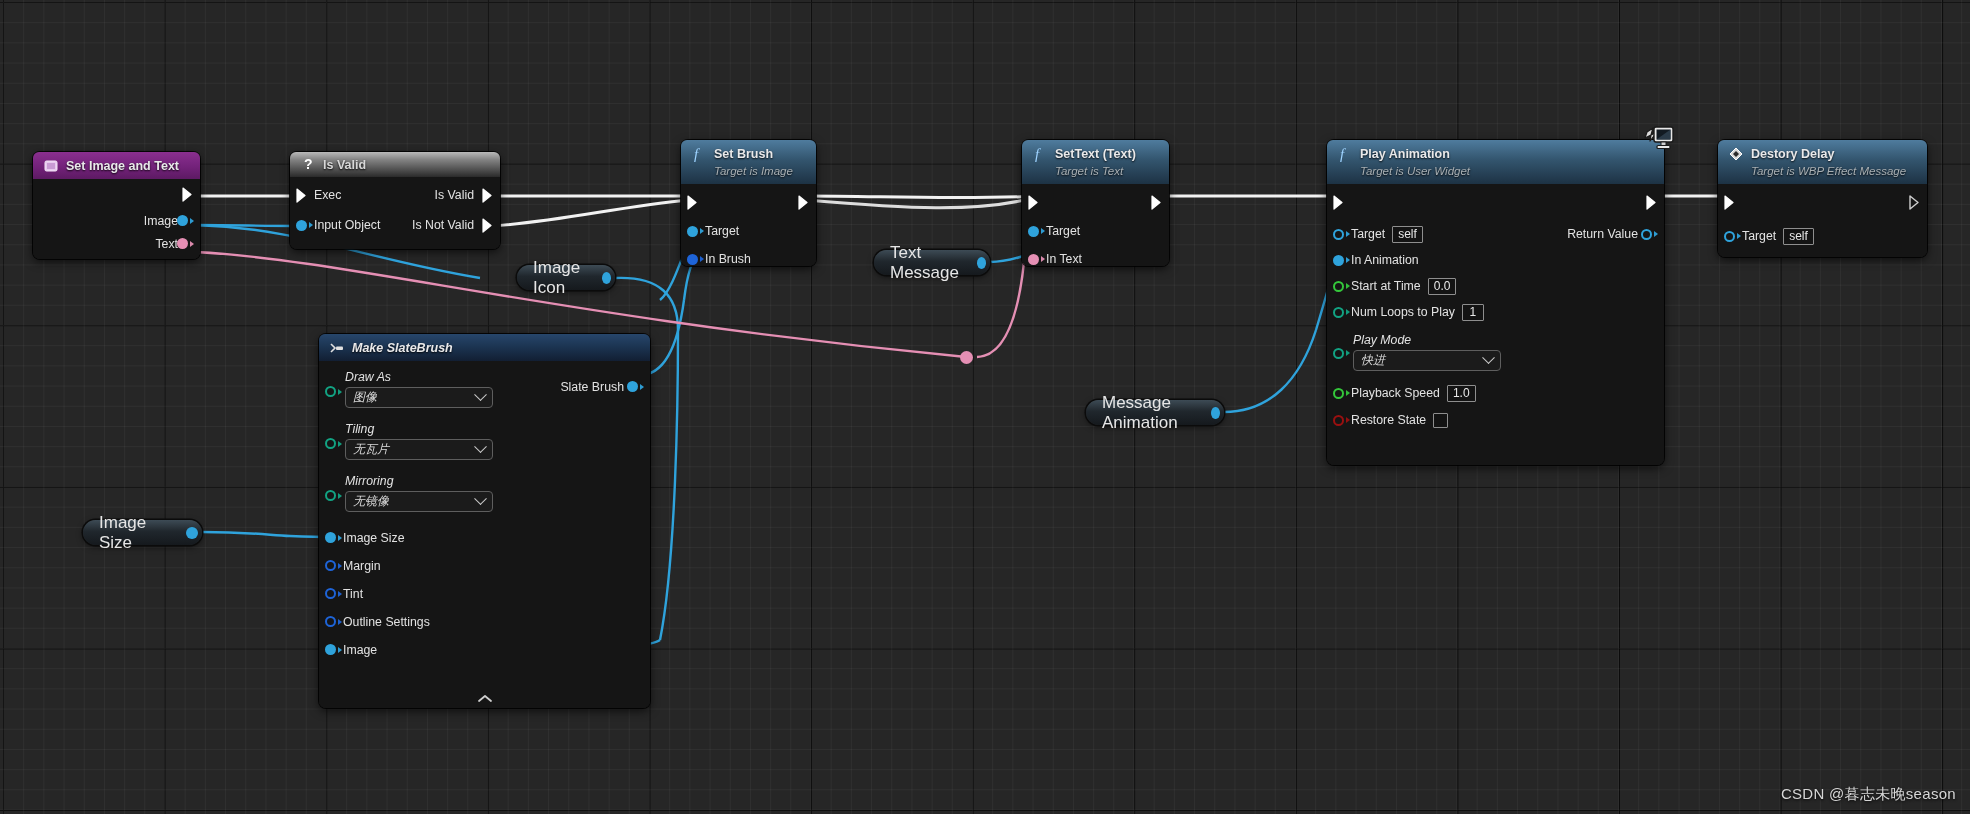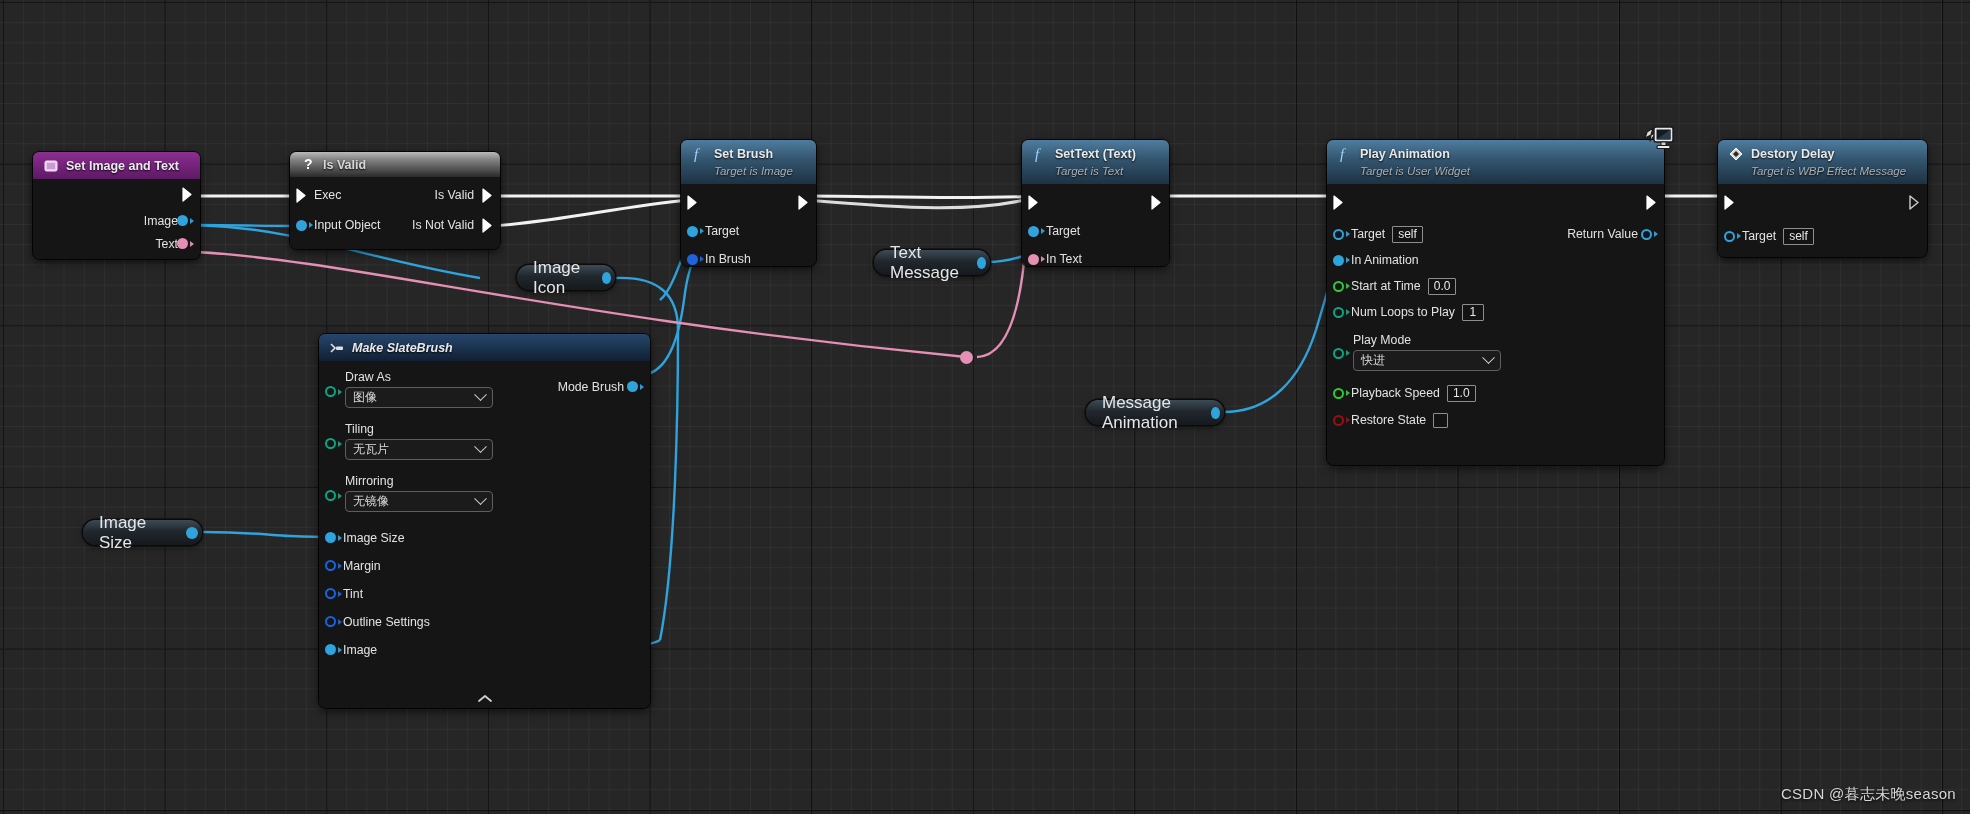--- a/index.html
+++ b/index.html
@@ -113,21 +113,21 @@
   .combo {
     display: flex; align-items: center; justify-content: space-between;
     width: 148px; height: 21px;
     padding: 0 7px;
     background: #1b1b1b;
     border: 1px solid #5e5e5e;
     border-radius: 4px;
     color: #d9d9d9; font-size: 12px;
   }
   .chev { width: 9px; height: 9px; border-right: 1.6px solid #c9c9c9; border-bottom: 1.6px solid #c9c9c9; transform: rotate(45deg) translate(-2px,-2px); }
-  .combo-block { padding: 3px 0 4px 26px; }
+  .combo-block { padding: 3px 0 4px 26px; font-style: italic; }
 
   .collapse-arrow {
     position: absolute; left: 0; right: 0; bottom: 3px;
     text-align: center; color: #cfcfcf; font-size: 11px; line-height: 11px;
     user-select: none;
   }
 
   
   .knot {
     position: absolute;
@@ -543,21 +543,21 @@
           <span class="dot hollow"></span>
             <span class="pin-arrow"></span>
         </span>
         <div class="combo-block">
           <div class="combo-label">Draw As</div>
           <div class="combo">
             <span>图像</span>
             <span class="chev"></span>
           </div>
         </div>
-        <span style="position:absolute; right:26px; top:13px;" class="pin-label">Mode Brush</span>
+        <span style="position:absolute; right:26px; top:13px;" class="pin-label">Slate Brush</span>
         <span class="pin-wrap" style="position:absolute; right:6px; top:14px; color:#2fa3dc;">
           <span class="dot filled"></span>
             <span class="pin-arrow"></span>
         </span>
       </div>
 
       <div style="position:relative; margin-top:7px;">
         <span class="pin-in pin-wrap" style="position:absolute; left:6px; top:19px; color:#12a383;">
           <span class="dot hollow"></span>
             <span class="pin-arrow"></span>

